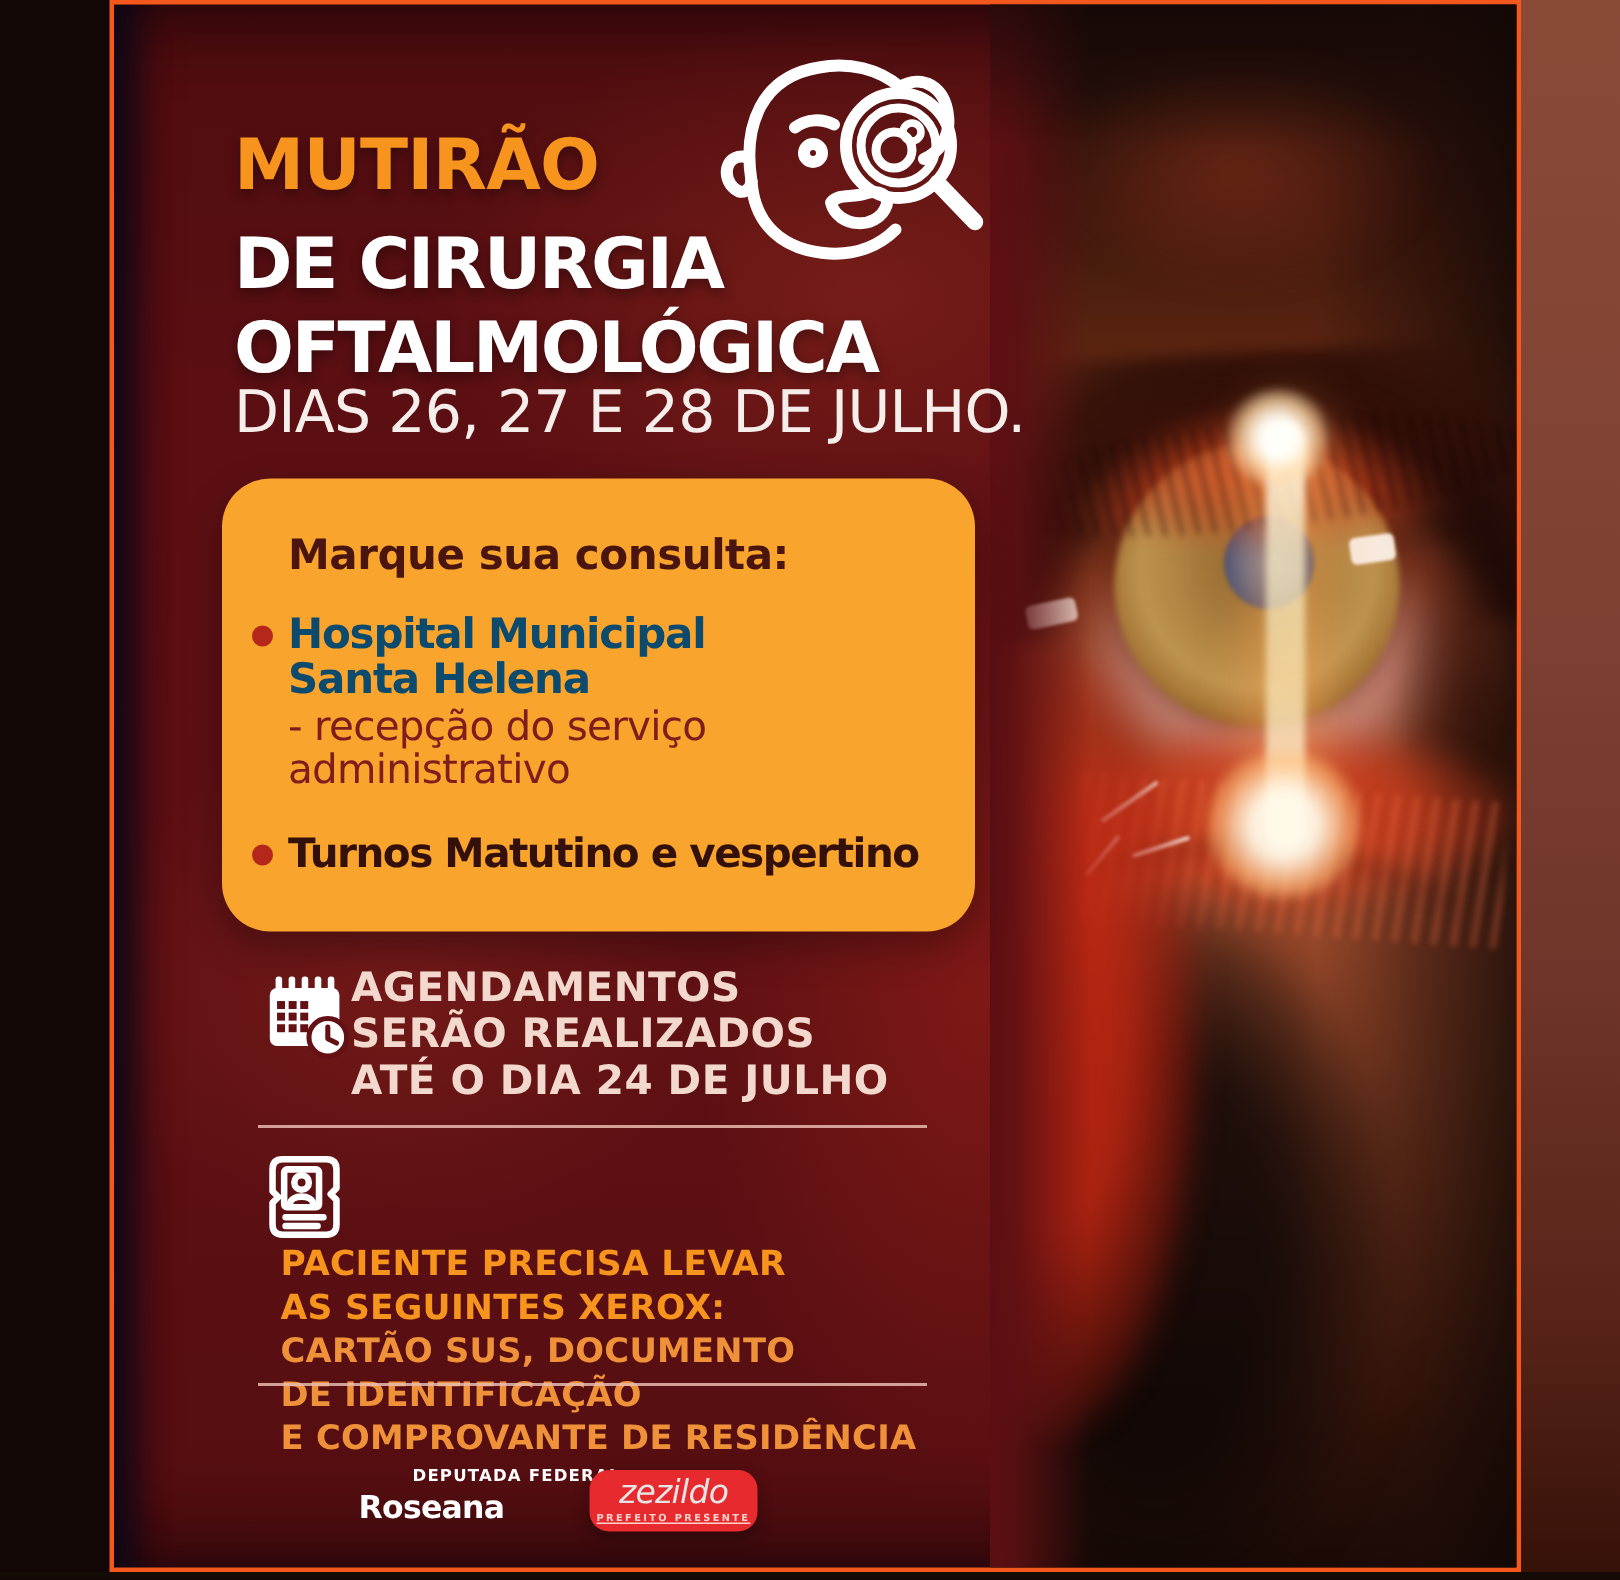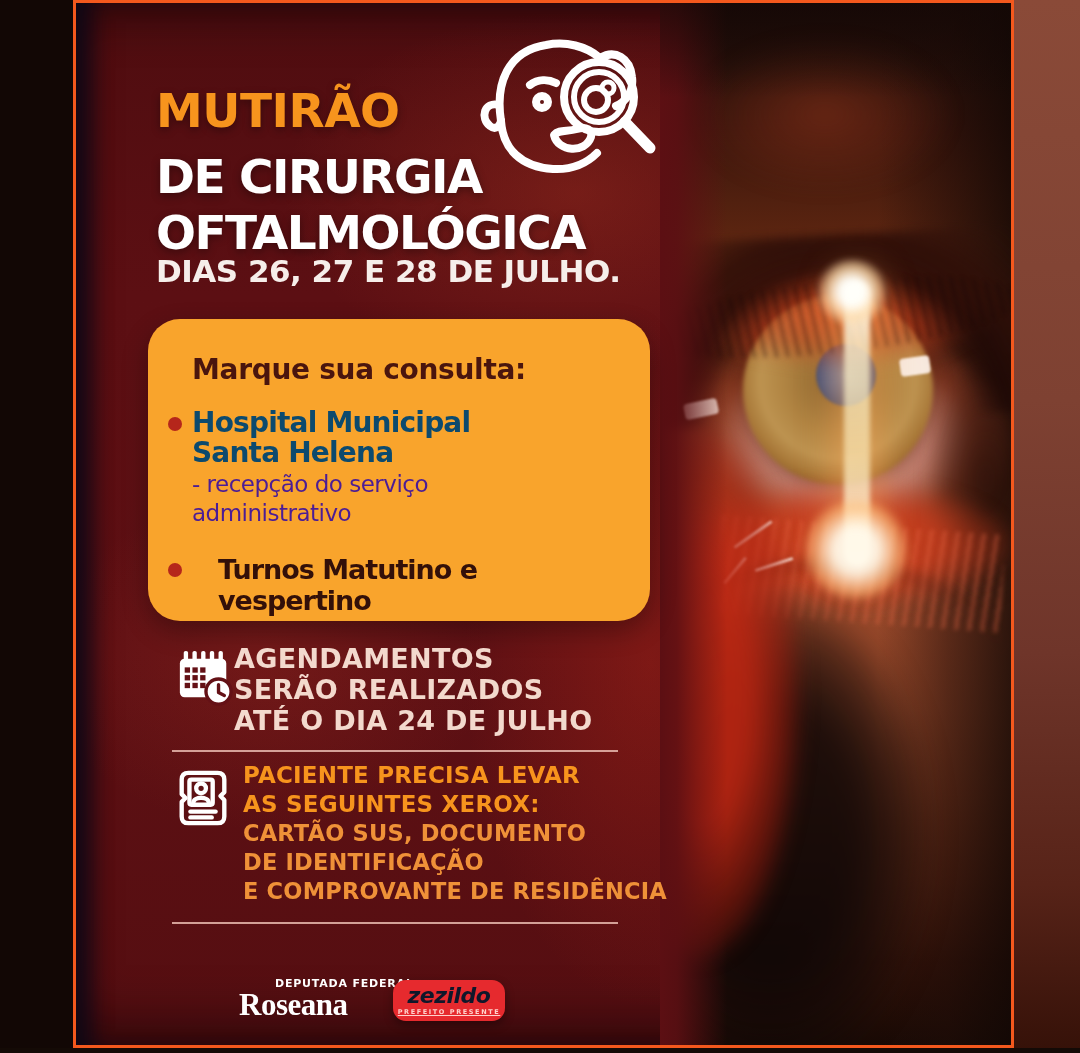--- a/index.html
+++ b/index.html
@@ -86,55 +86,55 @@
   
   .pre { white-space:pre-line; }
   .title-accent { position:absolute; left:80px; top:82px; color:#f7941d;
     font-size:47px; font-weight:800; letter-spacing:-.5px; line-height:52px;
     text-shadow:0 3px 8px rgba(0,0,0,.35); }
   .title-rest { position:absolute; left:80px; top:134px; color:#ffffff;
     font-size:47px; font-weight:800; letter-spacing:-1.5px; line-height:56px;
     text-shadow:0 3px 8px rgba(0,0,0,.35);margin-top:12px; }
   .face-icon { position:absolute; left:392px; top:22px; width:196px; height:152px; }
   .dates { position:absolute; left:80px; top:250px; color:#f6eeea;
-    font-size:31px; font-weight:700; letter-spacing:-.5px; }
+    font-size:39px; font-weight:400; letter-spacing:-.5px; }
 
   .card { position:absolute; left:72px; top:316px; width:502px; height:302px;
     background:#f9a42c; border-radius:32px; padding:34px 20px 0 44px; color:#3a120c;
     box-shadow:0 10px 26px rgba(0,0,0,.3); }
   .card-heading { font-size:28px; font-weight:600; letter-spacing:-.3px; color:#4a150e; }
   .card-item { position:relative; }
   .card-item.first { margin-top:22px; }
   .card-item.second { margin-top:26px; }
   .bullet { position:absolute; left:-24px; top:9px; width:14px; height:14px; border-radius:50%; background:#b5261b; }
   .item-title { font-size:28px; font-weight:800; letter-spacing:-.8px; line-height:30px; color:#0c4a6e; }
-  .item-sub { font-size:23px; font-weight:500; letter-spacing:-.5px; line-height:29px; margin-top:2px; color:#4c1d95; }
-  .item-title2 { font-size:27px; font-weight:800; letter-spacing:-1px; color:#331009;margin-left:26px; }
+  .item-sub { font-size:27px; font-weight:500; letter-spacing:-.5px; line-height:29px; margin-top:2px; color:#7f1d1d; }
+  .item-title2 { font-size:27px; font-weight:800; letter-spacing:-1px; color:#331009; }
 
   .schedule { position:absolute; left:100px; top:640px; display:flex; align-items:flex-start; }
   .schedule-icon { width:58px; height:58px; margin-top:6px; flex:0 0 auto; }
   .schedule-text { color:#f3d9cd; font-size:27px; font-weight:700;
     letter-spacing:.3px; line-height:31px; }
 
   .divider { position:absolute; left:96px; width:446px; height:2px; background:rgba(233,186,175,.85); }
   .divider.d1 { top:747px; } .divider.d2 { top:919px; }
 
-  .documents { position:absolute; left:99px; top:758px; display:flex; align-items:flex-start; }
+  .documents { position:absolute; left:99px; top:758px; display:flex; align-items:flex-start;flex-direction:column; }
   .documents-icon { width:56px; height:62px; margin-top:6px; flex:0 0 auto; }
   .documents-texts { margin-left:12px; }
   .doc-heading { color:#f7941d; font-size:23px; font-weight:800; letter-spacing:.2px; line-height:28.5px; }
   .doc-body { color:#ef9138; font-size:22.5px; font-weight:600; letter-spacing:.2px; line-height:29px; margin-top:1px; }
 
   .roseana { position:absolute; left:163px; top:974px; color:#fff; }
   .roseana-label { display:block; margin-left:36px; font-size:11px; font-weight:800; letter-spacing:.8px; }
-  .roseana-name { display:block; font-size:31px; font-weight:800; letter-spacing:-.5px; line-height:30px;font-family:Liberation Serif, serif; }
+  .roseana-name { display:block; font-size:21px; font-weight:800; letter-spacing:-.5px; line-height:30px; }
   .zezildo { position:absolute; left:317px; top:977px; width:112px; height:41px; background:#e62a2e;
     border-radius:13px; display:flex; flex-direction:column; align-items:center; justify-content:center;
     box-shadow:0 4px 10px rgba(0,0,0,.35); }
-  .zezildo-name { color:#0f172a; font-size:22px; font-weight:700; font-style:italic; line-height:20px; letter-spacing:-.5px; }
+  .zezildo-name { color:#e5e5e5; font-size:22px; font-weight:400; font-style:italic; line-height:20px; letter-spacing:-.5px; }
   .zezildo-label { color:#ffd2cc; font-size:6.5px; font-weight:700; letter-spacing:1.6px; margin-top:2px;text-decoration:underline; }
 </style>
 </head>
 <body>
 
 <div class="canvas">
   <div class="margin-left"></div>
   <div class="margin-right"></div>
   <div class="margin-bottom"></div>
 

